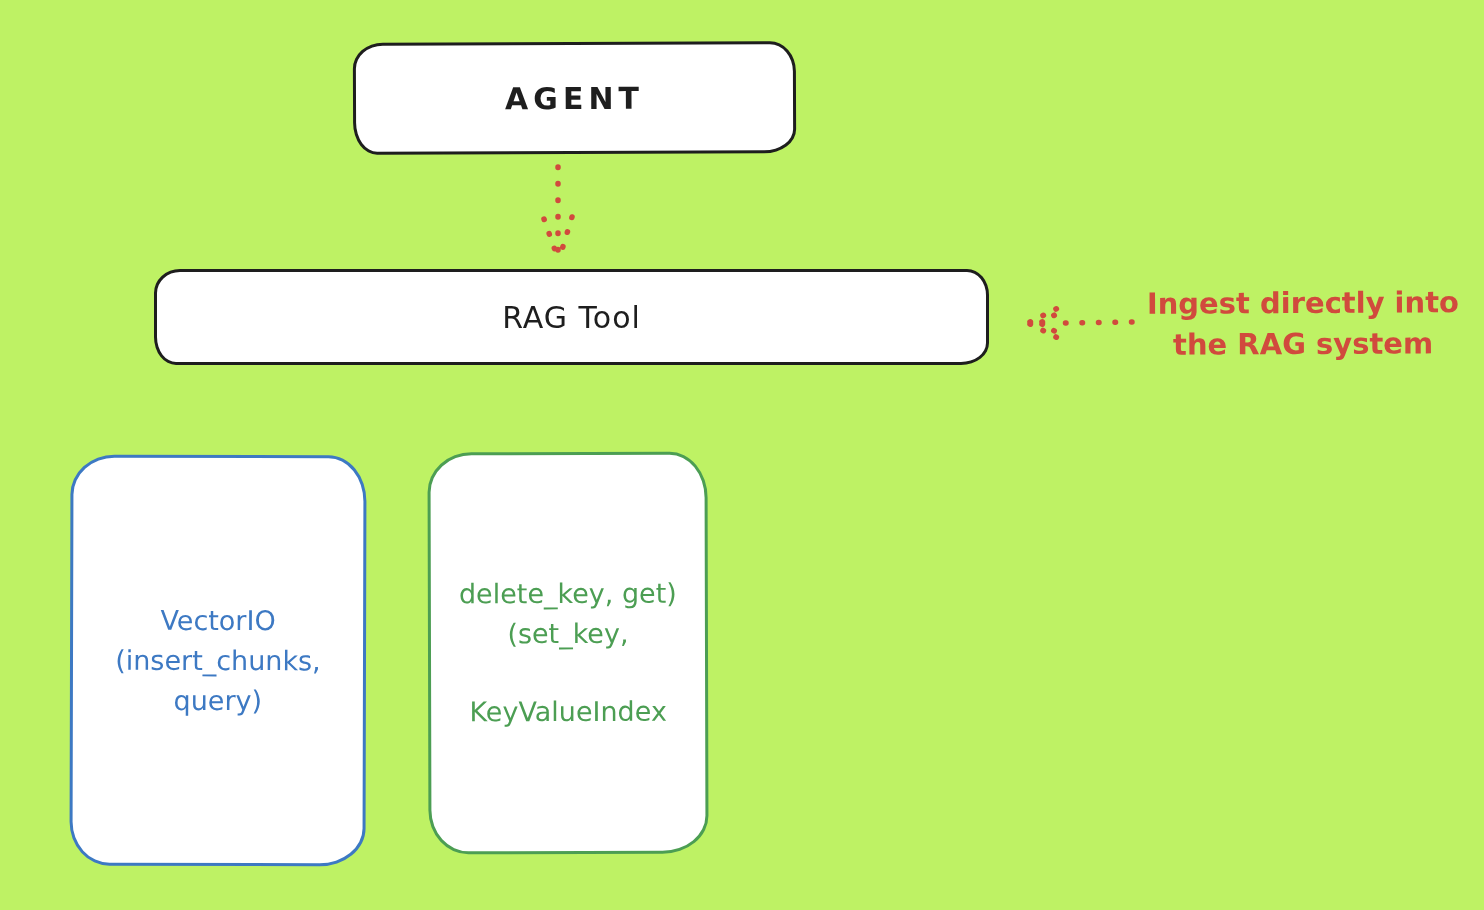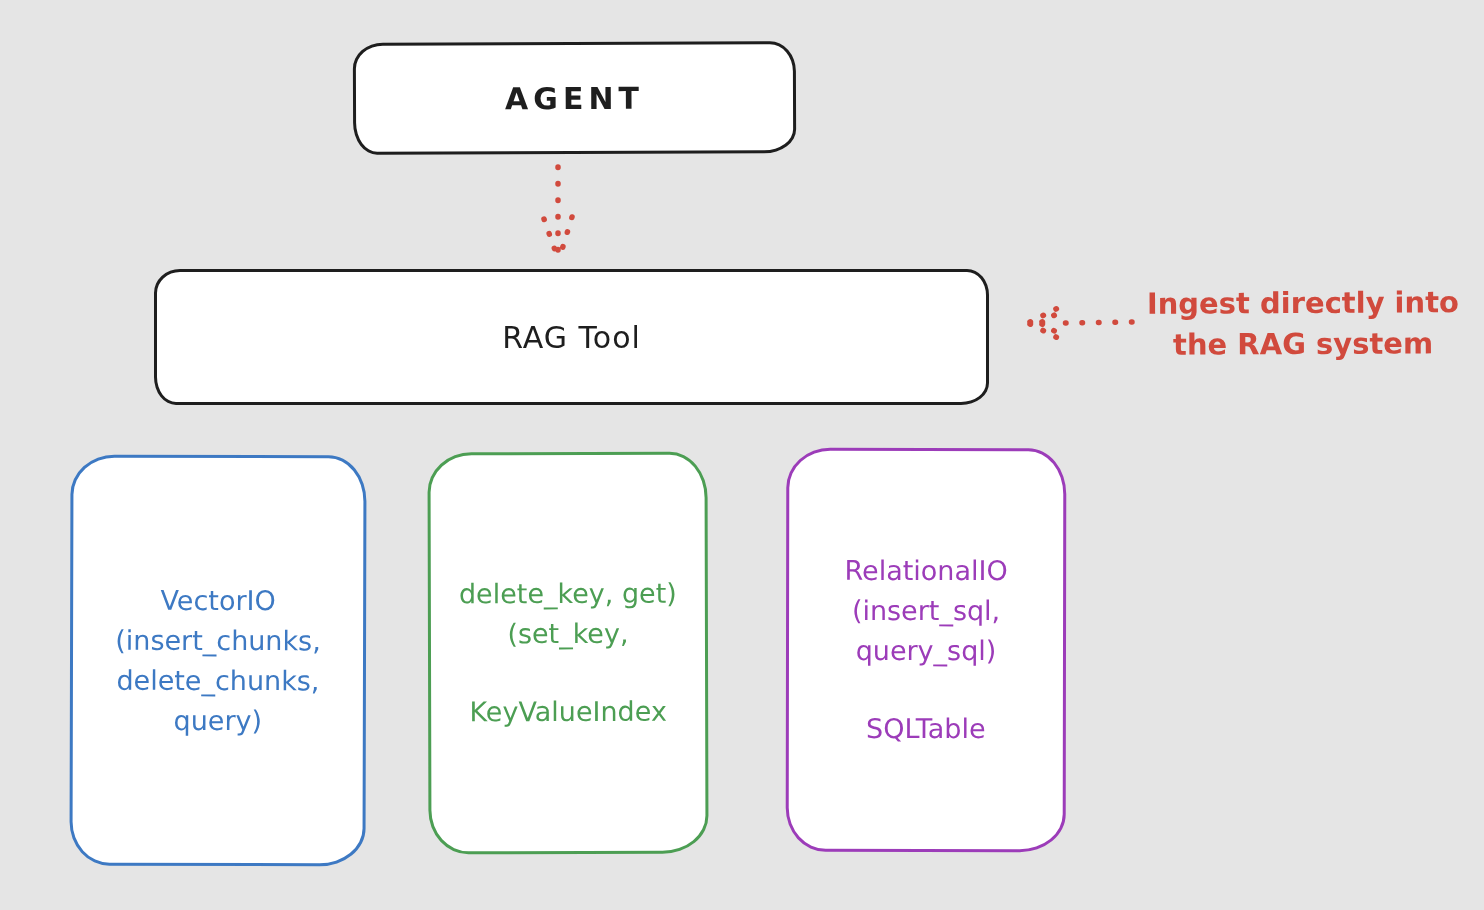--- a/index.html
+++ b/index.html
@@ -1,20 +1,20 @@
 <!DOCTYPE html>
 <html><head>
 <meta charset="utf-8">
 <style>
   html, body { margin: 0; padding: 0; background: #ffffff; }
   .canvas {
     position: relative;
     width: 1484px;
     height: 910px;
-    background: #e5e5e5;
+    background: #bef264;
     overflow: hidden;
     font-family: "DejaVu Sans", "Liberation Sans", sans-serif;
   }
   .node {
     position: absolute;
     display: flex;
     align-items: center;
     justify-content: center;
     background: #ffffff;
     box-sizing: border-box;
@@ -25,21 +25,21 @@
     font-size: 30px;
     font-weight: 600;
   }
   .agent-box {
     left: 353px; top: 42px; width: 443px; height: 112px;
     border-radius: 30px 26px 32px 24px / 26px 30px 24px 32px;
     letter-spacing: 5px;
     transform: rotate(-0.2deg);
   }
   .rag-box {
-    left: 154px; top: 269px; width: 835px; height: 136px;
+    left: 154px; top: 269px; width: 835px; height: 96px;
     border-radius: 26px 22px 28px 22px / 24px 26px 22px 28px;
     font-weight: 500;
     letter-spacing: 1px;
   }
   .store-box {
     top: 452px; width: 292px; height: 410px;
     border-width: 3.5px; border-style: solid;
     border-radius: 44px 38px 46px 40px / 40px 46px 38px 44px;
     flex-direction: column;
     font-size: 27px;
@@ -99,35 +99,26 @@
 
   <div class="annotation">
     <span>Ingest directly into</span>
     <span>the RAG system</span>
   </div>
 
   <div class="node store-box vector-box">
     <div class="store-lines">
       <span>VectorIO</span>
       <span>(insert_chunks,</span>
-      <span>delete_chunks,</span>
       <span>query)</span>
     </div>
   </div>
 
   <div class="node store-box keyvalue-box">
     <div class="store-lines">
       <span>delete_key, get)</span>
       <span>(set_key,</span>
       <span class="index-label">KeyValueIndex</span>
     </div>
   </div>
 
-  <div class="node store-box relational-box">
-    <div class="store-lines">
-      <span>RelationalIO</span>
-      <span>(insert_sql,</span>
-      <span>query_sql)</span>
-      <span class="index-label">SQLTable</span>
-    </div>
-  </div>
 
 </div>
 
 </body></html>

